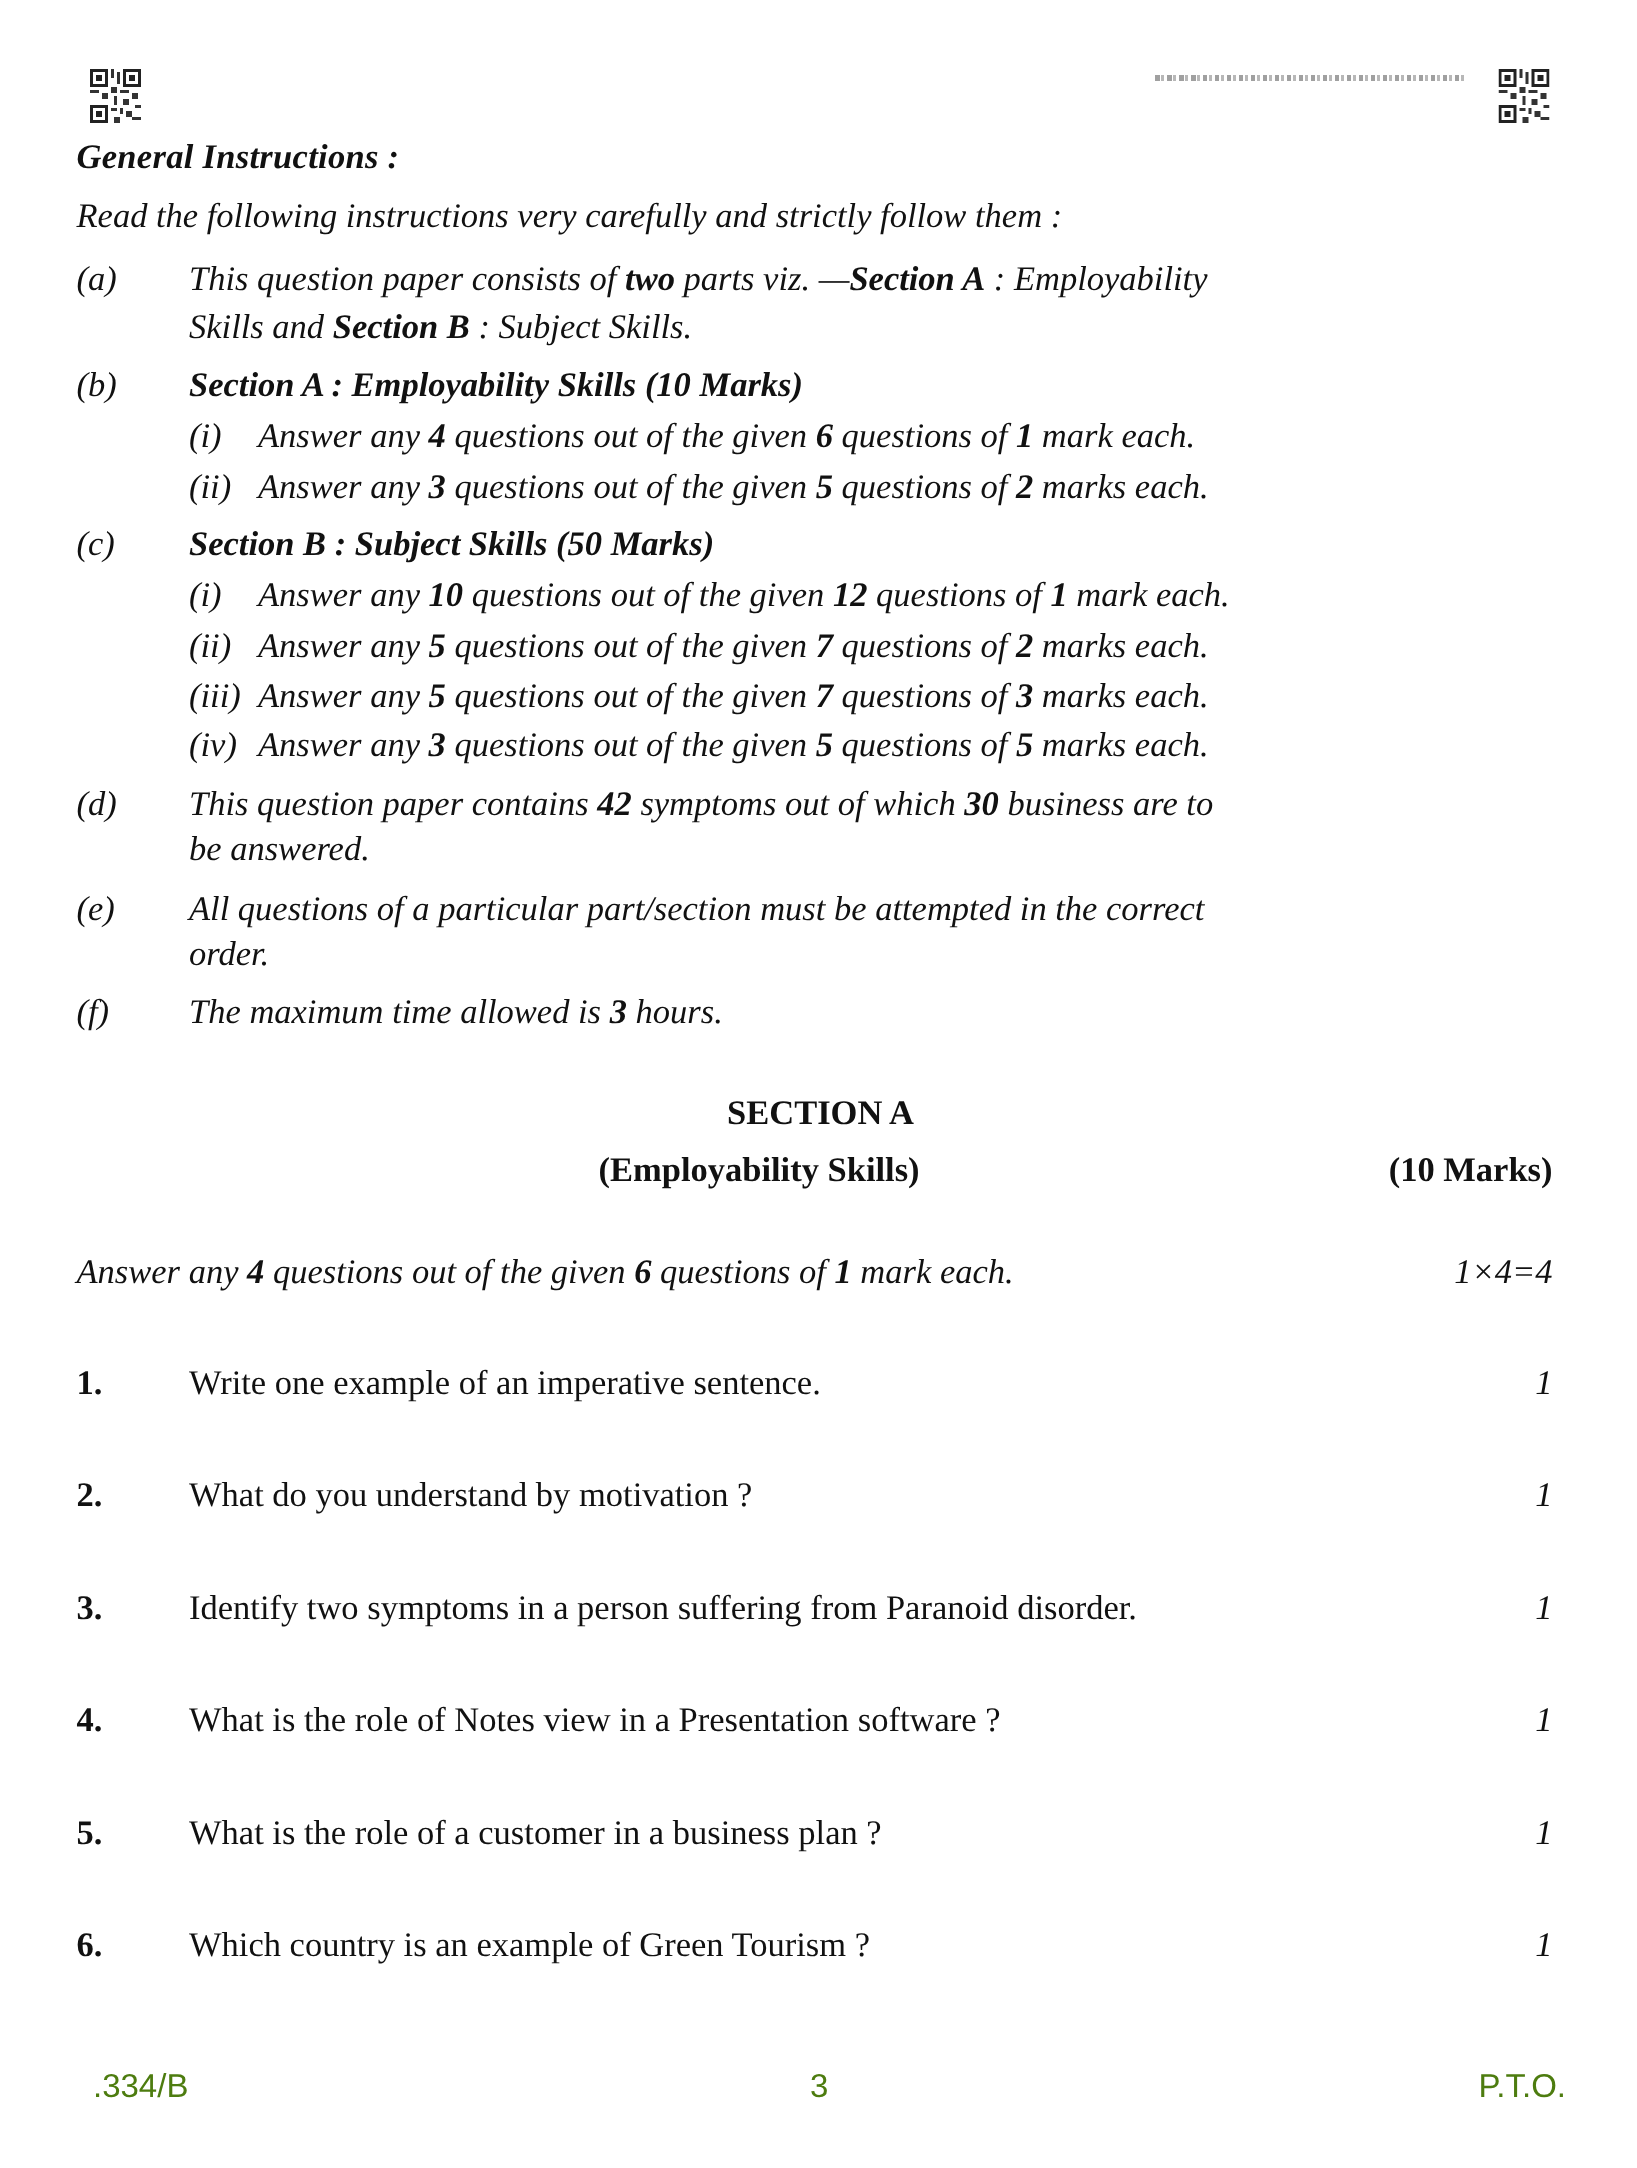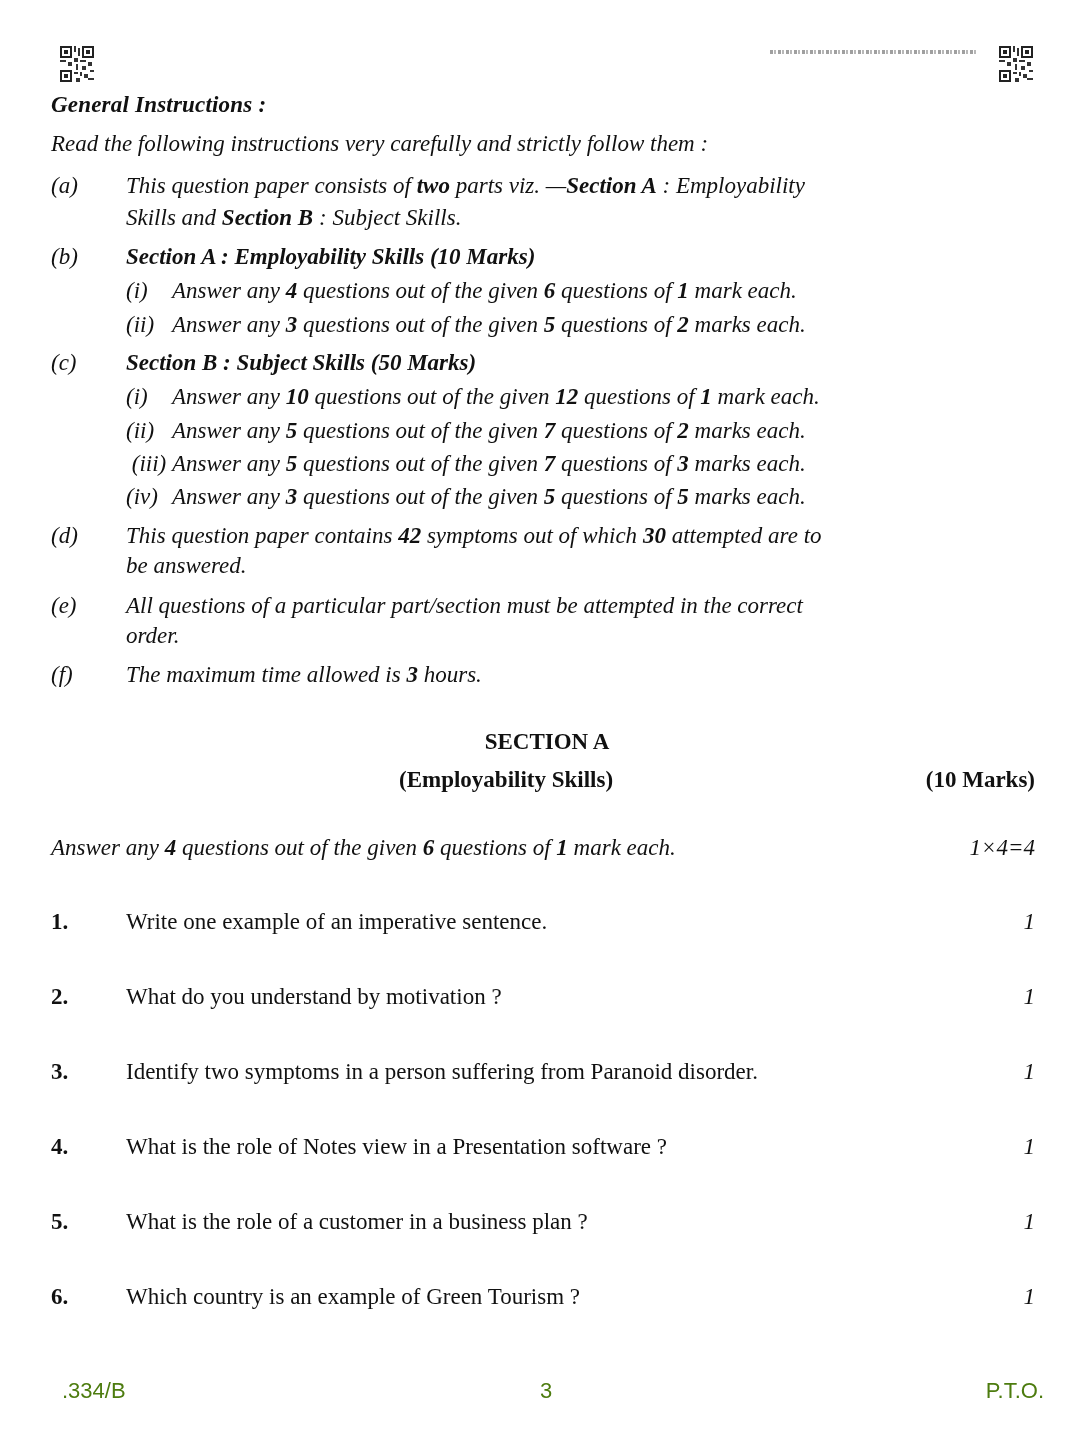--- a/index.html
+++ b/index.html
@@ -129,30 +129,30 @@
 </div>
 
 <div class="it lbl" style="top:347px;">(c)</div>
 <div class="it body-text" style="top:347px; font-weight:bold;">Section B : Subject Skills (50 Marks)</div>
 <div class="it sub" style="top:381px;">
   <span class="num">(i)</span><span>Answer any </span><b>10</b><span> questions out of the given </span><b>12</b><span> questions of </span><b>1</b><span> mark each.</span>
 </div>
 <div class="it sub" style="top:415px;">
   <span class="num">(ii)</span><span>Answer any </span><b>5</b><span> questions out of the given </span><b>7</b><span> questions of </span><b>2</b><span> marks each.</span>
 </div>
-<div class="it sub" style="top:448px;text-align:center;">
+<div class="it sub" style="top:448px;">
   <span class="num">(iii)</span><span>Answer any </span><b>5</b><span> questions out of the given </span><b>7</b><span> questions of </span><b>3</b><span> marks each.</span>
 </div>
 <div class="it sub" style="top:481px;">
   <span class="num">(iv)</span><span>Answer any </span><b>3</b><span> questions out of the given </span><b>5</b><span> questions of </span><b>5</b><span> marks each.</span>
 </div>
 
 <div class="it lbl" style="top:520px;">(d)</div>
 <div class="it body-text" style="top:520px;">
-  <span>This question paper contains </span><b>42</b><span> symptoms out of which </span><b>30</b><span> attempted are to</span>
+  <span>This question paper contains </span><b>42</b><span> symptoms out of which </span><b>30</b><span> business are to</span>
 </div>
 <div class="it body-text" style="top:550px;">be answered.</div>
 
 <div class="it lbl" style="top:590px;">(e)</div>
 <div class="it body-text" style="top:590px;">All questions of a particular part/section must be attempted in the correct</div>
 <div class="it body-text" style="top:620px;">order.</div>
 
 <div class="it lbl" style="top:659px;">(f)</div>
 <div class="it body-text" style="top:659px;">
   <span>The maximum time allowed is </span><b>3</b><span> hours.</span>

